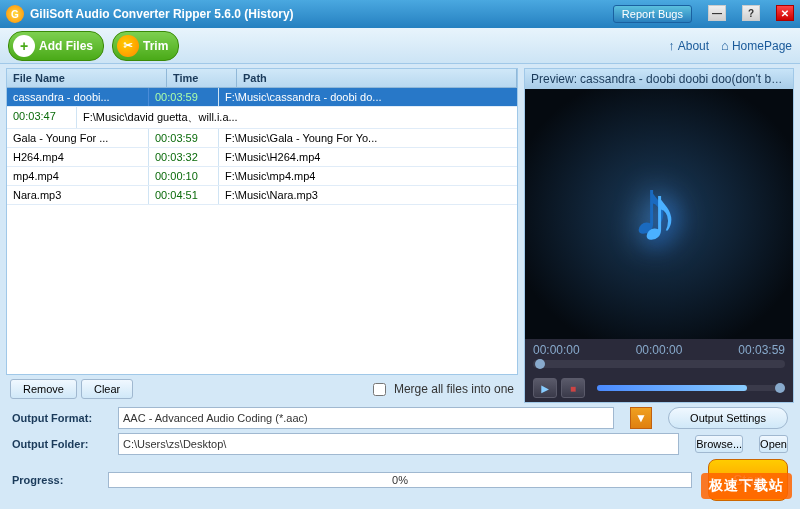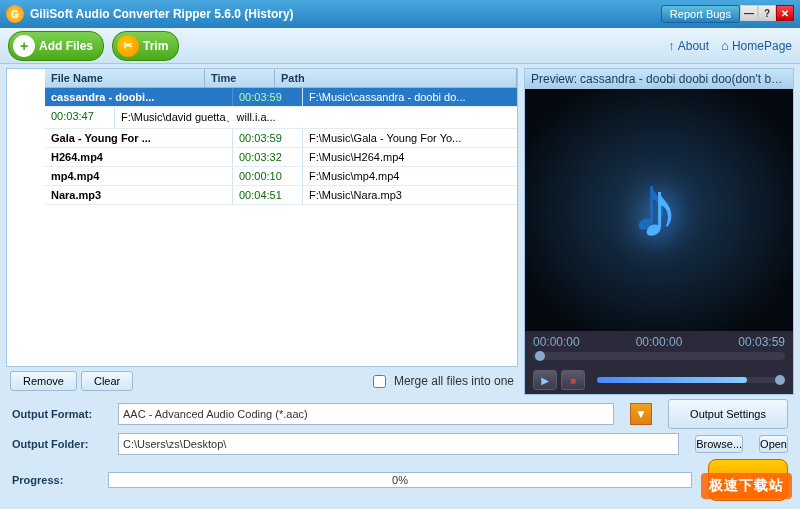--- a/index.html
+++ b/index.html
@@ -18,21 +18,21 @@
     }
     #title-bar .title-icon {
       width: 18px; height: 18px;
       background: radial-gradient(circle, #ffdd44, #ff8800);
       border-radius: 50%;
       margin-right: 6px;
       display: flex; align-items: center; justify-content: center;
       font-size: 10px; color: white; font-weight: bold;
     }
     #title-bar .title-text { flex: 1; }
-    #title-bar .title-controls { display: flex; gap: 0; }
+    #title-bar .title-controls { display: flex; gap: 16px; }
     .report-bugs-btn {
       background: linear-gradient(to bottom, #5bc0de, #2a80be);
       color: white; border: 1px solid #1a60a0;
       padding: 2px 8px; border-radius: 3px; cursor: pointer;
       font-size: 11px;
     }
     .win-btn {
       width: 18px; height: 16px;
       border: 1px solid #ccc;
       background: linear-gradient(to bottom, #f0f0f0, #d0d0d0);
@@ -112,21 +112,20 @@
     }
 
     
     #file-list-container {
       flex: 1;
       border: 1px solid #a0c8e8;
       background: white;
       overflow: hidden;
       display: flex;
       flex-direction: column;
-      padding-left: 38px;
     }
     #file-list-header {
       display: flex;
       background: linear-gradient(to bottom, #d0e8f8, #b8d8f0);
       border-bottom: 1px solid #90b8d8;
     }
     .col-header {
       padding: 3px 6px;
       font-weight: bold;
       color: #1a3a5a;
@@ -142,21 +141,21 @@
       display: flex;
       border-bottom: 1px solid #e0ecf8;
       cursor: pointer;
     }
     .file-row.selected { background: #2878c8; color: white; }
     .file-row .cell {
       padding: 3px 6px;
       white-space: nowrap; overflow: hidden; text-overflow: ellipsis;
       font-size: 11px;
     }
-    .file-row .cell.filename { width: 188px; border-right: 1px solid #d0e4f4; font-weight: bold; }
+    .file-row .cell.filename { width: 142px; border-right: 1px solid #d0e4f4; }
     .file-row.selected .cell { border-right-color: #4a8cd8; }
     .file-row .cell.time { width: 70px; border-right: 1px solid #d0e4f4; color: #0a6a0a; }
     .file-row.selected .cell.time { color: #aaffaa; }
     .file-row .cell.path { flex: 1; }
 
     
     #list-buttons {
       display: flex;
       align-items: center;
       padding: 4px 4px;
@@ -308,24 +307,24 @@
     }
     .dropdown-arrow {
       width: 22px; height: 22px;
       background: linear-gradient(to bottom, #f0a020, #e08010);
       border: 1px solid #c06010;
       cursor: pointer;
       display: flex; align-items: center; justify-content: center;
       color: white; font-size: 12px;
     }
     .output-settings-btn {
-      width: 120px; height: 30px;
+      width: 120px; height: 22px;
       background: linear-gradient(to bottom, #f0f8ff, #d0e8f8);
       border: 1px solid #a0b8d0;
-      border-radius: 3px;
+      border-radius: 11px;
       cursor: pointer;
       font-size: 11px;
     }
     .browse-btn, .open-btn {
       padding: 2px 0;
       background: linear-gradient(to bottom, #f0f8ff, #d0e8f8);
       border: 1px solid #a0b8d0;
       border-radius: 3px;
       cursor: pointer;
       font-size: 11px;

